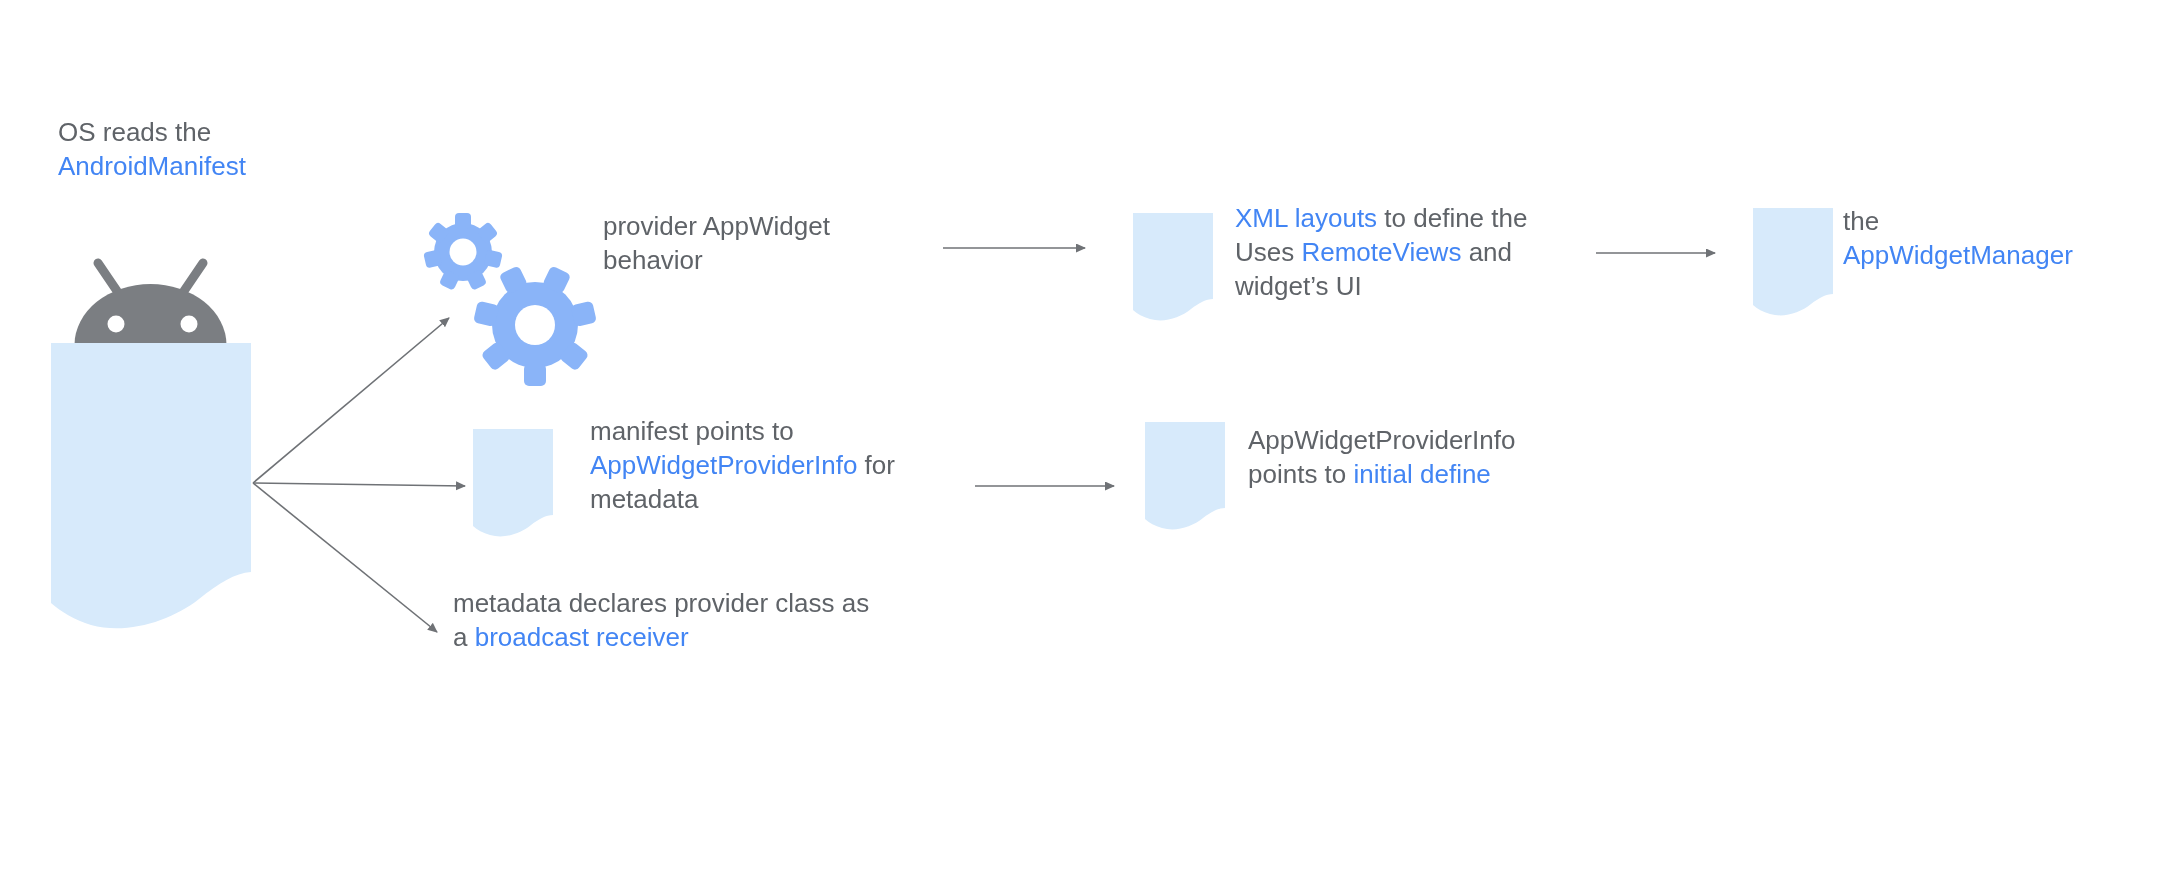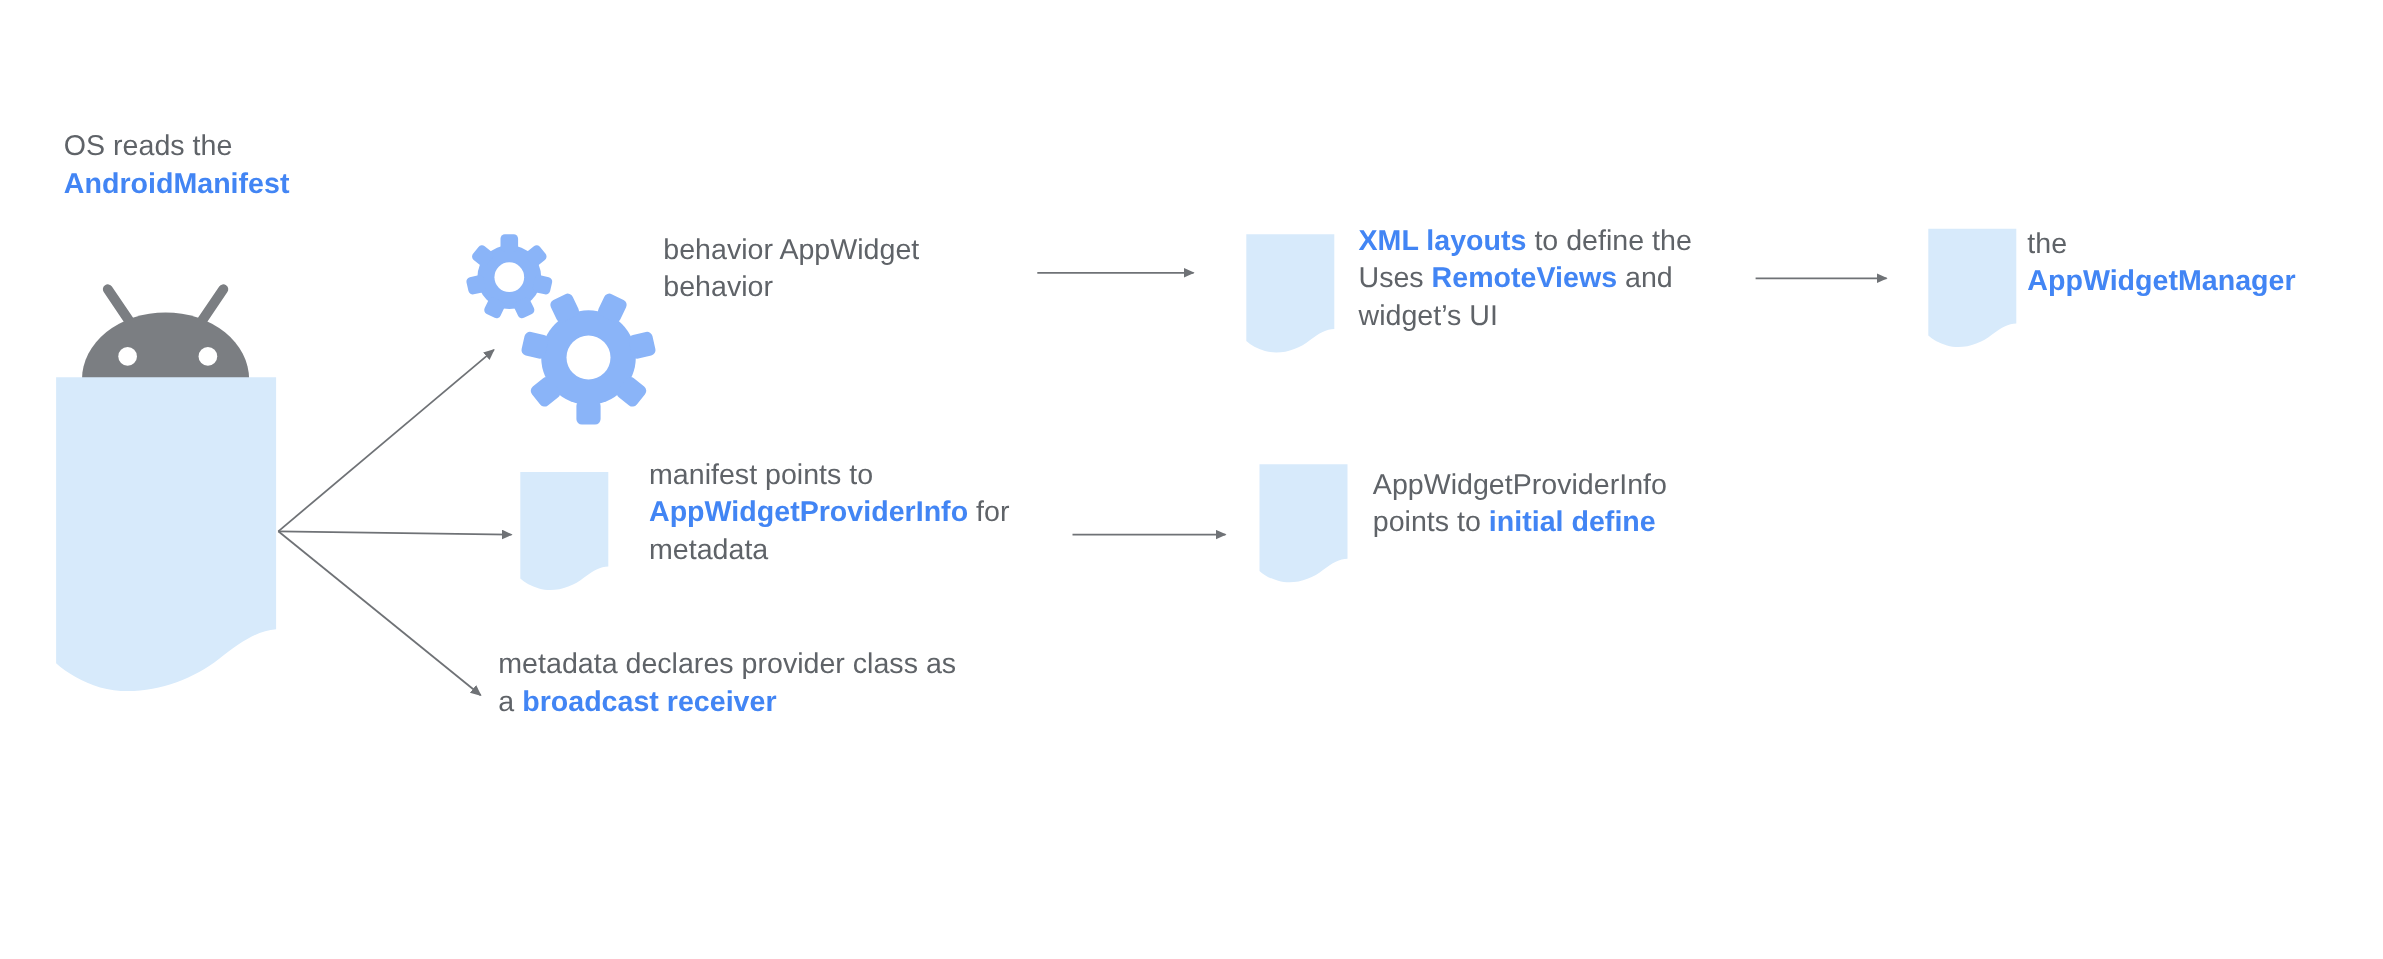--- a/index.html
+++ b/index.html
@@ -14,21 +14,21 @@
   svg.layer{position:absolute;left:0;top:0;}
   .tb{
     position:absolute;
     font-size:26px;
     line-height:34px;
     color:var(--text-gray,#5f6368);
     white-space:pre;
     z-index:2;
   }
   .tb .seg-gray{color:var(--text-gray,#5f6368);}
-  .tb .seg-blue{color:var(--accent-blue,#4285f4);font-weight:700;}
+  .tb .seg-blue{color:var(--accent-blue,#4285f4);font-weight:400;}
 </style>
 </head>
 <body>
 
 <div class="canvas">
 
   <svg class="layer" width="2166" height="872" viewBox="0 0 2166 872">
     <defs>
       <marker id="ah" markerWidth="11" markerHeight="10" refX="9" refY="4.5" orient="auto" markerUnits="userSpaceOnUse">
         <path d="M0,0 L10,4.5 L0,9 Z" fill="var(--arrow-gray,#6f7276)"></path>
@@ -93,20 +93,20 @@
     </g>
     <g transform="translate(460,429)">
       <path d="M0,0 H80 V86 C73,86 66,90 58,96 C47,105 31,110 17,106 C10,104 4,101 0,97 Z" fill="var(--doc-blue,#d7eafb)"></path>
     </g>
     <g transform="translate(1132,422)">
       <path d="M0,0 H80 V86 C73,86 66,90 58,96 C47,105 31,110 17,106 C10,104 4,101 0,97 Z" fill="var(--doc-blue,#d7eafb)"></path>
     </g>
   </svg>
 
   <div class="tb" style="left:45px;top:115px"><div><span class="seg-gray">OS reads the</span></div><div><span class="seg-blue">AndroidManifest</span></div></div>
-  <div class="tb" style="left:590px;top:209px"><div><span class="seg-gray">behavior AppWidget</span></div><div><span class="seg-gray">behavior</span></div></div>
+  <div class="tb" style="left:590px;top:209px"><div><span class="seg-gray">provider AppWidget</span></div><div><span class="seg-gray">behavior</span></div></div>
   <div class="tb" style="left:1222px;top:201px"><div><span class="seg-blue">XML layouts</span><span class="seg-gray"> to define the</span></div><div><span class="seg-gray">Uses </span><span class="seg-blue">RemoteViews</span><span class="seg-gray"> and</span></div><div><span class="seg-gray">widget’s UI</span></div></div>
   <div class="tb" style="left:1830px;top:204px"><div><span class="seg-gray">the</span></div><div><span class="seg-blue">AppWidgetManager</span></div></div>
   <div class="tb" style="left:577px;top:414px"><div><span class="seg-gray">manifest points to</span></div><div><span class="seg-blue">AppWidgetProviderInfo</span><span class="seg-gray"> for</span></div><div><span class="seg-gray">metadata</span></div></div>
   <div class="tb" style="left:1235px;top:423px"><div><span class="seg-gray">AppWidgetProviderInfo</span></div><div><span class="seg-gray">points to </span><span class="seg-blue">initial define</span></div></div>
   <div class="tb" style="left:440px;top:586px"><div><span class="seg-gray">metadata declares provider class as</span></div><div><span class="seg-gray">a </span><span class="seg-blue">broadcast receiver</span></div></div>
 
 </div>
 
 </body></html>

